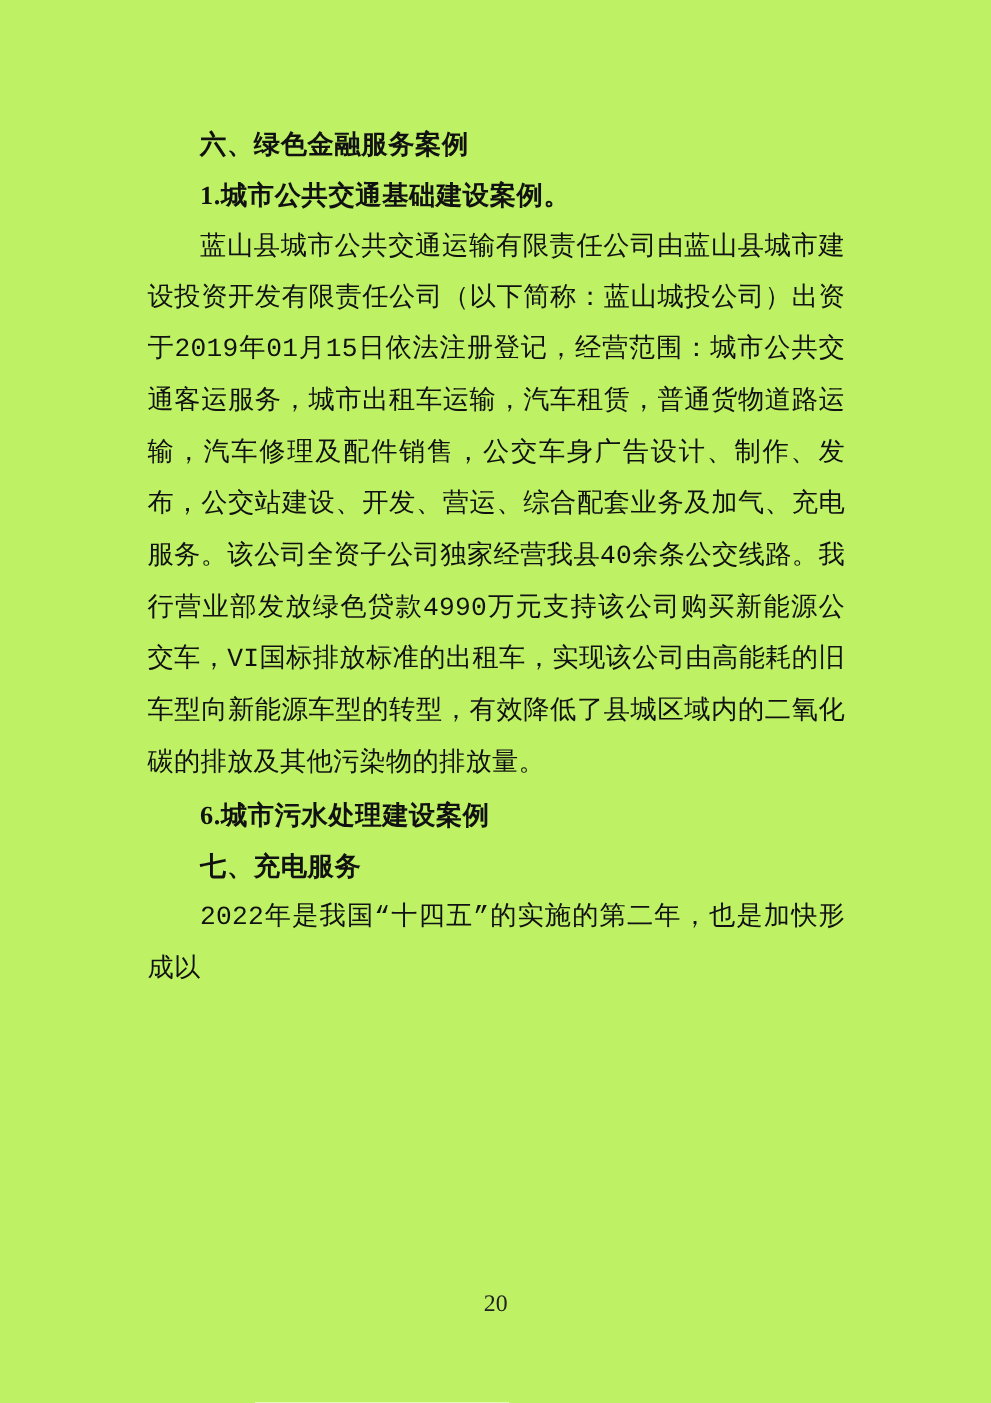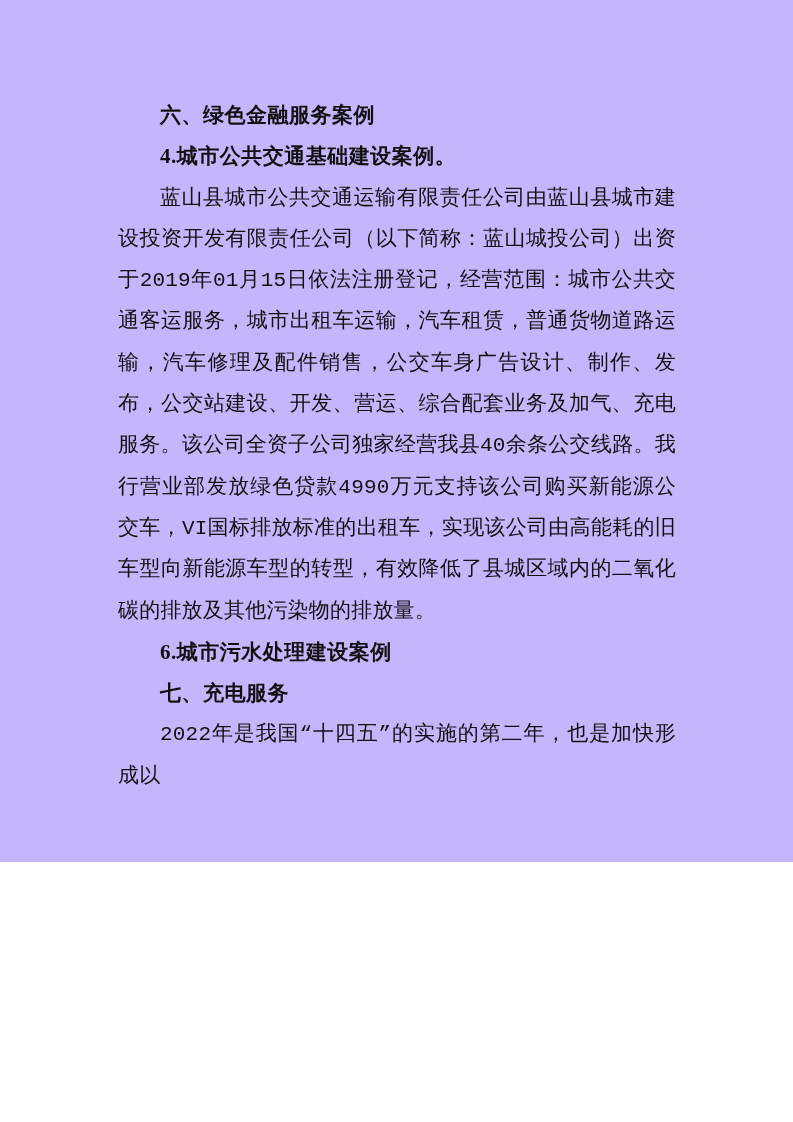--- a/index.html
+++ b/index.html
@@ -8,22 +8,22 @@
     width: 793px;
     height: 1122px;
     background: #ffffff;
     font-family: "Liberation Serif", "DejaVu Serif", serif;
     color: #111111;
   }
 
   .page {
     position: relative;
     width: 793px;
-    height: 862px;
-    background: #c4b5fd;
+    height: 1122px;
+    background: #bef264;
     overflow: hidden;
   }
 
   .content {
     position: absolute;
     top: 95px;
     left: 118px;
     width: 558px;
   }
 
@@ -45,34 +45,34 @@
     letter-spacing: 0.2px;
     font-family: Liberation Mono, monospace;
   }
 
   .page-footer {
     position: absolute;
     top: 1034px;
     left: 0;
     width: 793px;
     text-align: center;
-    font-size: 10px;
+    font-size: 19px;
     line-height: 20px;
     color: #222222;
   }
 </style>
 </head>
 <body>
 
 <div class="page">
   <div class="content">
 
     <div class="doc-heading">六、绿色金融服务案例</div>
 
-    <div class="doc-heading">4.城市公共交通基础建设案例。</div>
+    <div class="doc-heading">1.城市公共交通基础建设案例。</div>
 
     <p class="doc-para">蓝山县城市公共交通运输有限责任公司由蓝山县城市建设投资开发有限责任公司（以下简称：蓝山城投公司）出资于2019年01月15日依法注册登记，经营范围：城市公共交通客运服务，城市出租车运输，汽车租赁，普通货物道路运输，汽车修理及配件销售，公交车身广告设计、制作、发布，公交站建设、开发、营运、综合配套业务及加气、充电服务。该公司全资子公司独家经营我县40余条公交线路。我行营业部发放绿色贷款4990万元支持该公司购买新能源公交车，VI国标排放标准的出租车，实现该公司由高能耗的旧车型向新能源车型的转型，有效降低了县城区域内的二氧化碳的排放及其他污染物的排放量。</p>
 
     <div class="doc-heading">6.城市污水处理建设案例</div>
 
 
     <div class="doc-heading">七、充电服务</div>
 
     <p class="doc-para">2022年是我国“十四五”的实施的第二年，也是加快形成以</p>
 

